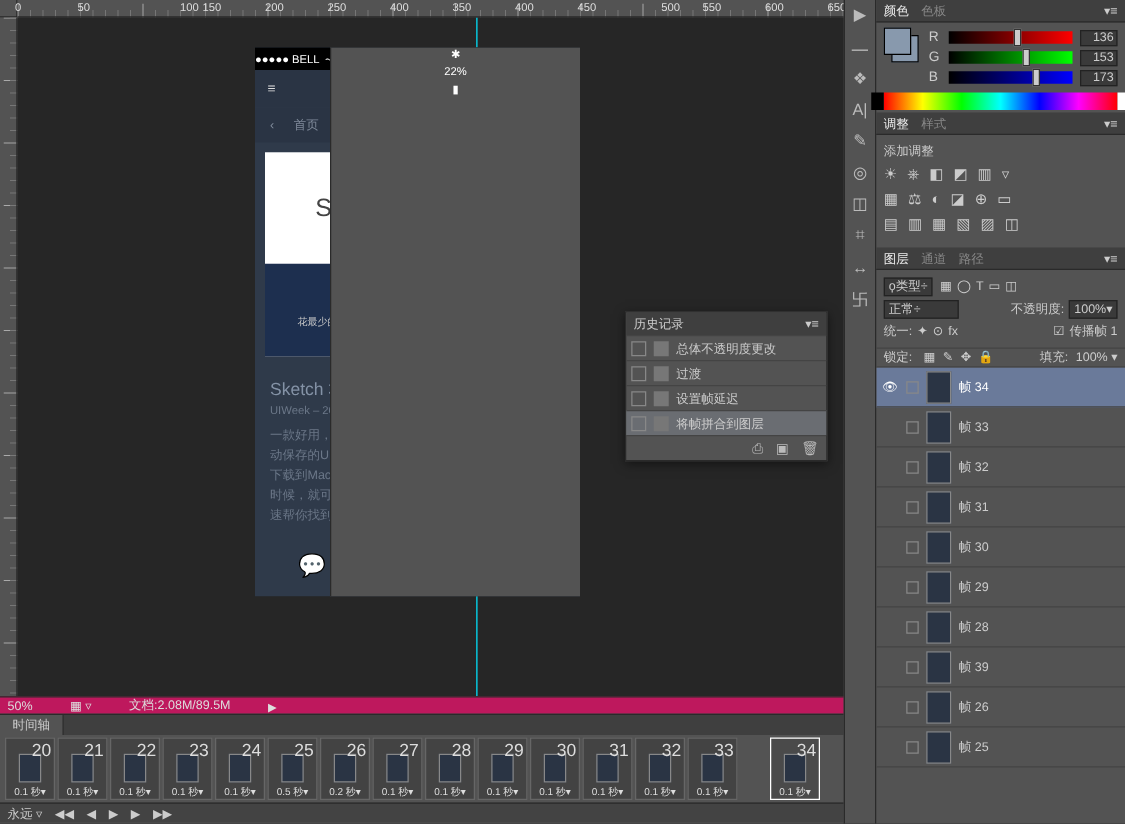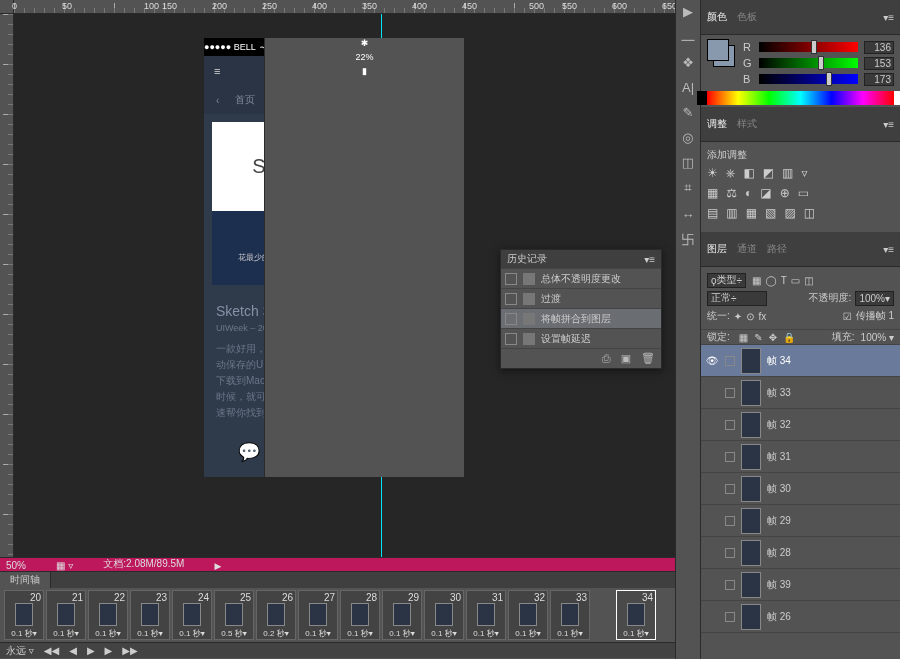--- a/index.html
+++ b/index.html
@@ -39,40 +39,40 @@
 .status-bar { position:absolute; left:0; right:225px; bottom:88px; height:14px; background:#be185d; display:flex; align-items:flex-end; gap:30px; padding:0 6px; font-size:10px; color:#ddd; border-top:1px solid #2a2a2a; }
 .status-bar .arrow { font-size:9px; }
 
 
 .timeline-wrap { position:absolute; left:0; right:225px; bottom:0; height:88px; background:#535353; border-top:1px solid #2a2a2a; }
 .timeline-tab { height:16px; display:flex; align-items:center; background:#3f3f3f; }
 .timeline-tab .tab { background:#535353; padding:1px 10px; font-size:10px; border-right:1px solid #2a2a2a; }
 .frames { height:54px; display:flex; gap:2px; padding:2px 4px; overflow:hidden; }
 .frame { width:40px; background:#434343; border:1px solid #666; position:relative; display:flex; flex-direction:column; align-items:center; }
 .frame.sel { border:1px solid #fff; background:#4a4a4a;margin-left:24px; }
-.frame .num { position:absolute; top:1px; right:2px; font-size:10px; color:#ddd; }
+.frame .num { position:absolute; top:1px; right:2px; font-size:14px; color:#ddd; }
 .frame .thumb { width:18px; height:28px; background:#2a3444; margin-top:12px; border:1px solid #888; }
 .frame .dur { font-size:8px; color:#ddd; margin-top:2px; }
 .timeline-ctrl { height:16px; display:flex; align-items:center; gap:10px; padding:0 6px; font-size:10px; background:#434343; border-top:1px solid #2a2a2a; }
 
 
 .history-panel { position:absolute; left:500px; top:249px; width:162px; background:#535353; border:1px solid #2a2a2a; box-shadow:0 2px 8px rgba(0,0,0,.5); }
 .history-panel .hdr { height:18px; background:#3f3f3f; display:flex; align-items:center; padding:0 6px; font-size:10px; }
 .history-panel .row { height:20px; display:flex; align-items:center; padding:0 4px; font-size:10px; border-top:1px solid #444; gap:6px; }
 .history-panel .row.sel { background:#6a6d72; }
 .history-panel .row .box { width:12px; height:12px; border:1px solid #888; }
 .history-panel .row .ico { width:12px; height:12px; background:#777; }
 .history-panel .ftr { height:20px; display:flex; align-items:center; justify-content:flex-end; gap:10px; padding:0 6px; border-top:1px solid #444; color:#bbb; }
 
 
 .rside-tools { position:absolute; right:200px; top:0; width:25px; bottom:0; background:#535353; border-left:1px solid #2a2a2a; display:flex; flex-direction:column; align-items:center; padding-top:4px; gap:10px; color:#bbb; font-size:13px; }
 
 
 .right { position:absolute; right:0; top:0; width:200px; bottom:0; background:#535353; display:flex; flex-direction:column; border-left:1px solid #2a2a2a; }
-.panel-hdr { height:18px; background:#3f3f3f; display:flex; align-items:center; padding:17px 6px; font-size:10px; gap:10px; border-bottom:1px solid #2a2a2a; }
+.panel-hdr { height:18px; background:#3f3f3f; display:flex; align-items:center; padding:0 6px; font-size:10px; gap:10px; border-bottom:1px solid #2a2a2a; }
 .panel-hdr .tab { color:#888; }
 .panel-hdr .tab.active { color:#eee; }
 .panel-hdr .menu { margin-left:auto; }
 
 
 .color-panel { padding:4px 6px 2px; }
 .color-panel .row { display:flex; align-items:center; gap:6px; height:16px; }
 .color-panel .swatch { width:22px; height:22px; background:#8899ad; border:1px solid #000; position:absolute; }
 .color-panel .swatch2 { width:22px; height:22px; background:#8899ad; border:1px solid #000; position:absolute; margin:6px 0 0 6px; }
 .color-panel .sw-wrap { width:30px; height:30px; position:relative; }
@@ -191,29 +191,29 @@
       <div class="row">
         <span class="box"></span>
         <span class="ico"></span>
         <span>总体不透明度更改</span>
       </div>
       <div class="row">
         <span class="box"></span>
         <span class="ico"></span>
         <span>过渡</span>
       </div>
+      <div class="row">
+        <span class="box"></span>
+        <span class="ico"></span>
+        <span>设置帧延迟</span>
+      </div>
       <div class="row sel">
         <span class="box"></span>
         <span class="ico"></span>
         <span>将帧拼合到图层</span>
-      </div>
-      <div class="row">
-        <span class="box"></span>
-        <span class="ico"></span>
-        <span>设置帧延迟</span>
       </div>
     </div>
   <div class="ftr">
     <span class="ico-btn">⎙</span>
     <span class="ico-btn">▣</span>
     <span class="ico-btn">🗑</span>
   </div>
 </div>
 
 <div class="status-bar">
@@ -483,15 +483,21 @@
           <span class="chk"></span>
           <div class="thumb"></div>
           <span>帧 39</span>
         </div>
         <div class="layer-row">
           <span class="eye"></span>
           <span class="chk"></span>
           <div class="thumb"></div>
           <span>帧 26</span>
         </div>
+        <div class="layer-row">
+          <span class="eye"></span>
+          <span class="chk"></span>
+          <div class="thumb"></div>
+          <span>帧 25</span>
+        </div>
       </div>
   </div>
 </div>
 
 </body></html>

